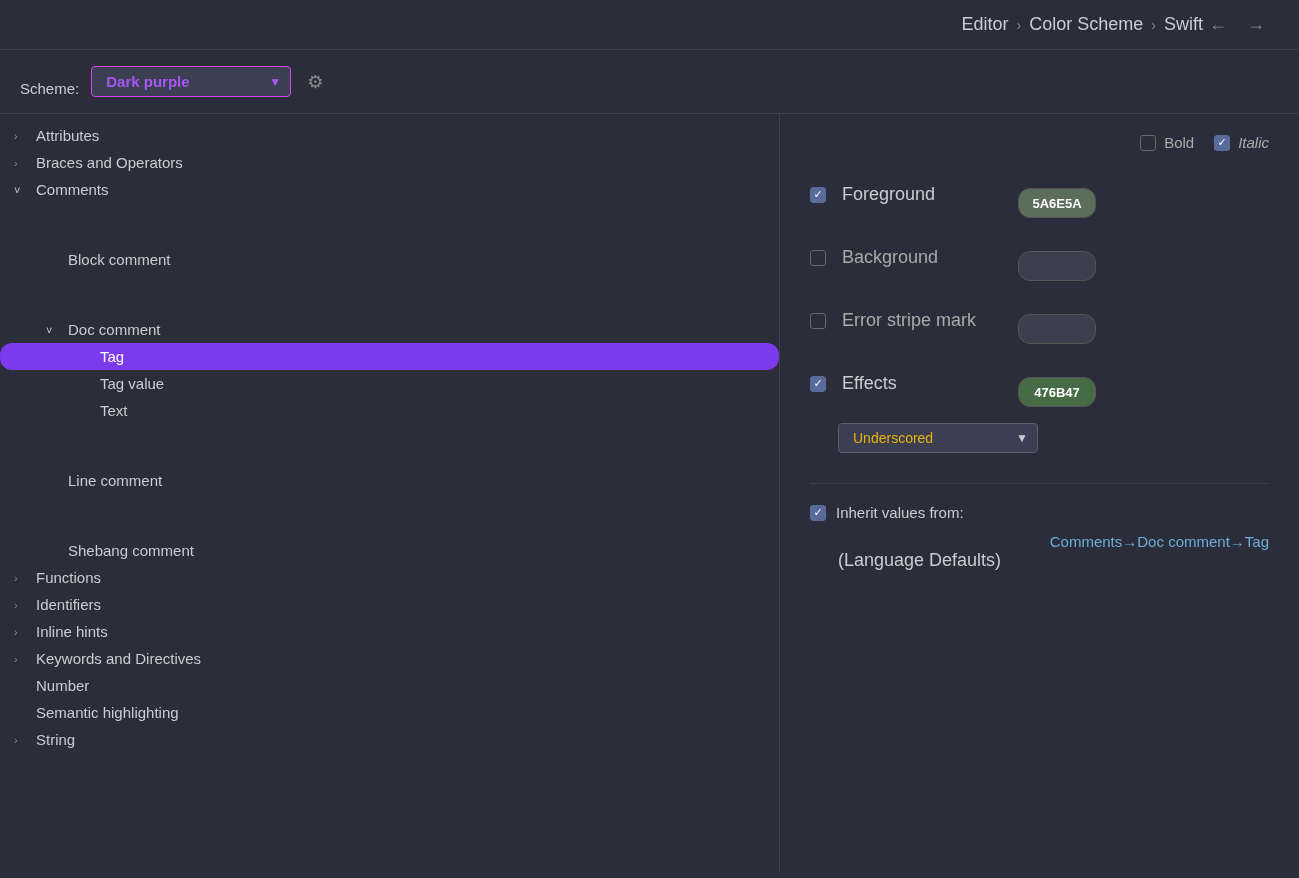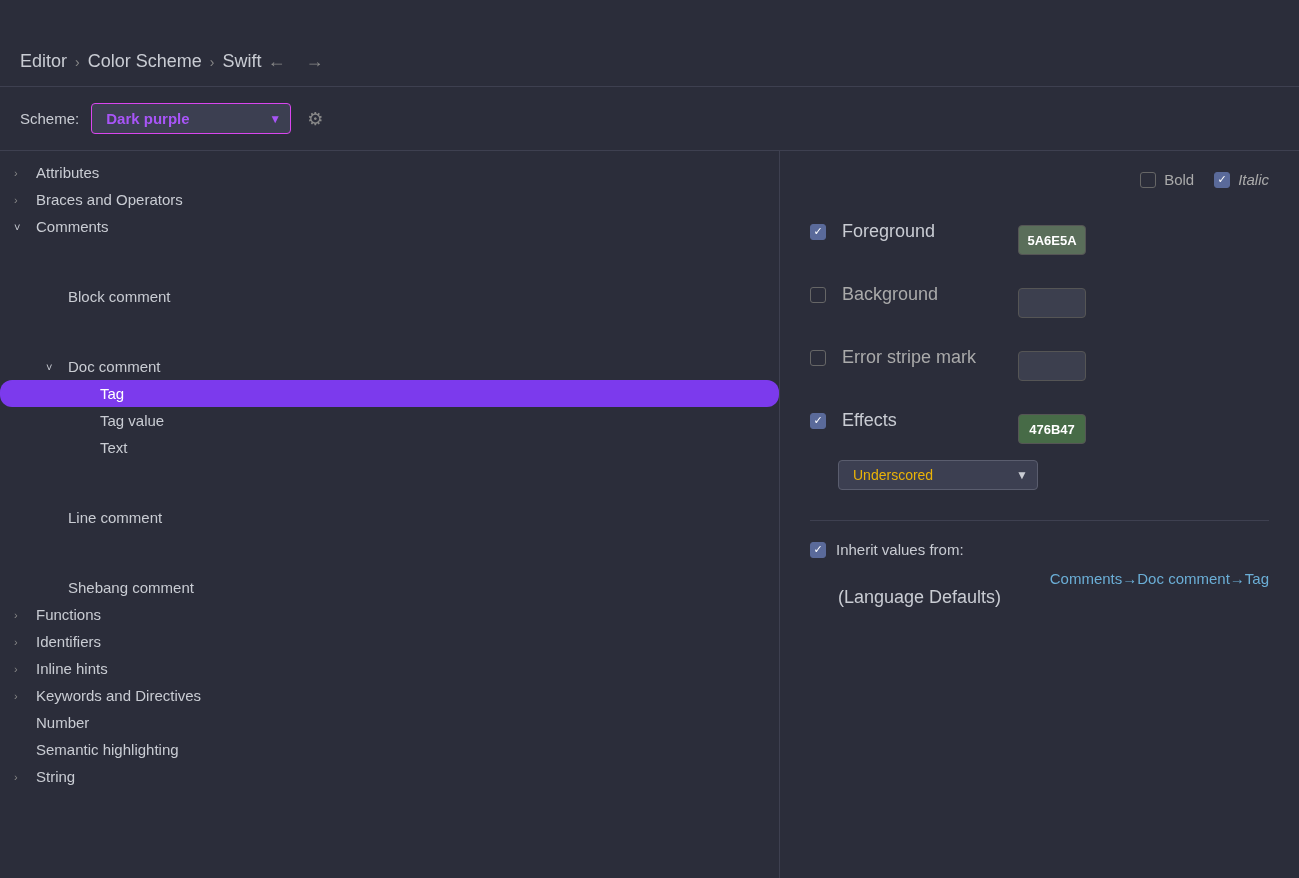--- a/index.html
+++ b/index.html
@@ -9,25 +9,24 @@
       font-family: -apple-system, BlinkMacSystemFont, "Segoe UI", sans-serif;
       font-size: 15px;
       width: 1299px;
       height: 878px;
       overflow: hidden;
     }
 
     .top-bar {
       display: flex;
       align-items: center;
-      justify-content: flex-start;
-      padding: 12px 20px;
+      justify-content: flex-end;
+      padding: 12px 28px;
       border-bottom: 1px solid #3e4050;
       background: #2b2d3a;
-      margin-top: 37px;
     }
 
     .breadcrumb {
       display: flex;
       align-items: center;
       gap: 8px;
       font-size: 18px;
       font-weight: 500;
       color: #c9ccd3;
     }
@@ -46,21 +45,21 @@
       background: none;
       border: none;
       color: #888;
       font-size: 18px;
       cursor: pointer;
       padding: 2px 6px;
     }
 
     .scheme-bar {
       display: flex;
-      align-items: center;
+      align-items: flex-end;
       gap: 12px;
       padding: 16px 20px;
       border-bottom: 1px solid #3e4050;
     }
 
     .scheme-label {
       font-size: 15px;
       color: #c9ccd3;
     }
 
@@ -168,23 +167,23 @@
     }
 
     .cb.checked::after {
       content: '✓';
       color: #fff;
       font-size: 11px;
       line-height: 1;
     }
 
     .color-swatch {
-      width: 68px;
+      width: 78px;
       height: 30px;
-      border-radius: 4px;
+      border-radius: 12px;
       display: flex;
       align-items: center;
       justify-content: center;
       font-size: 13px;
       font-weight: 600;
       color: #fff;
       cursor: pointer;
       border: 1px solid #555;
       margin-top: 17px;
     }

